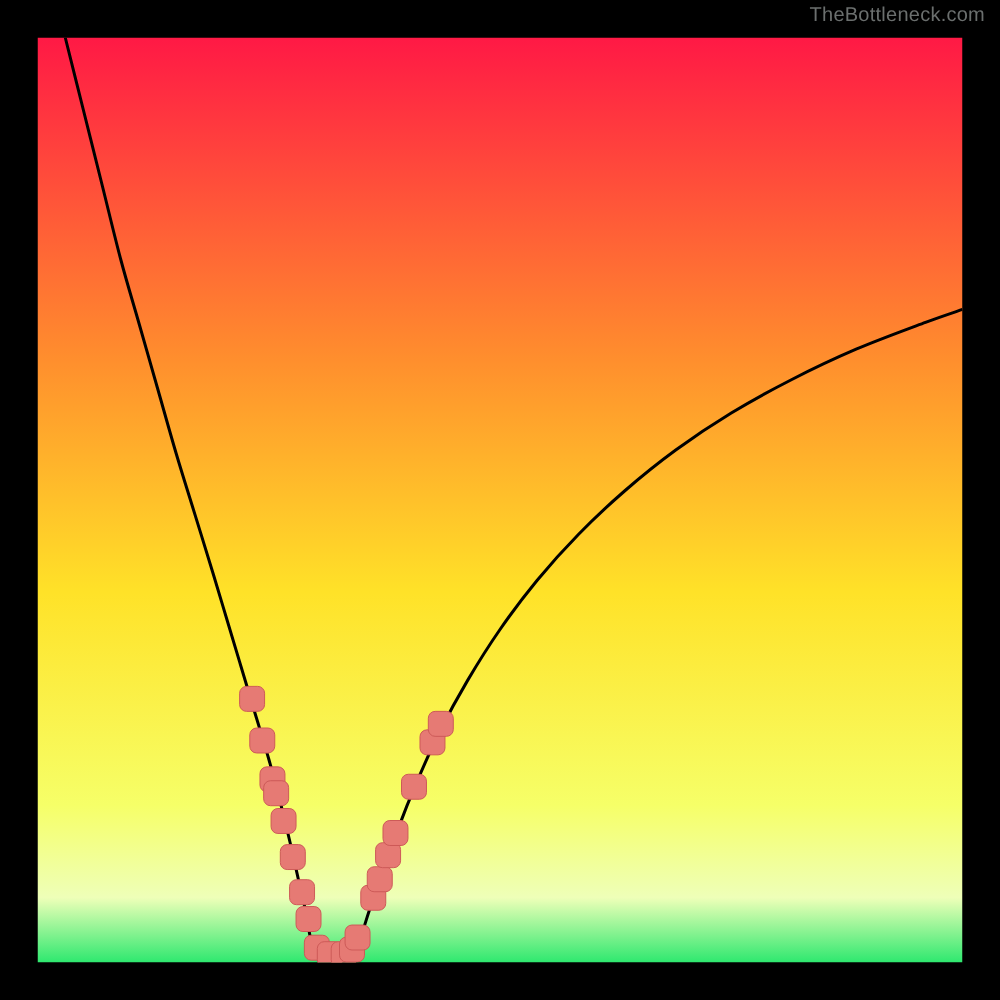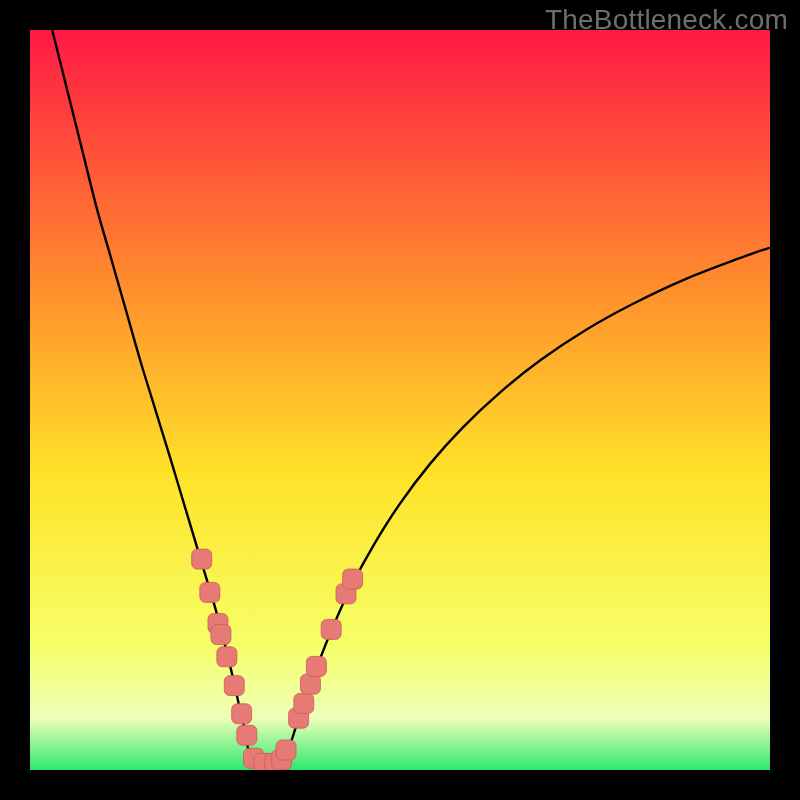--- a/index.html
+++ b/index.html
@@ -24,21 +24,21 @@
     left: 30px;
     top: 30px;
     width: 740px;
     height: 740px;
     
   }
   .watermark {
     position: absolute;
     top: 4px;
     right: 12px;
-    font-size: 28px;
+    font-size: 16px;
     font-weight: 500;
     color: #6b6f6e;
     letter-spacing: 0.2px;
   }
   svg { display:block; }
 </style>
 </head>
 <body>
 
 <div class="frame">

